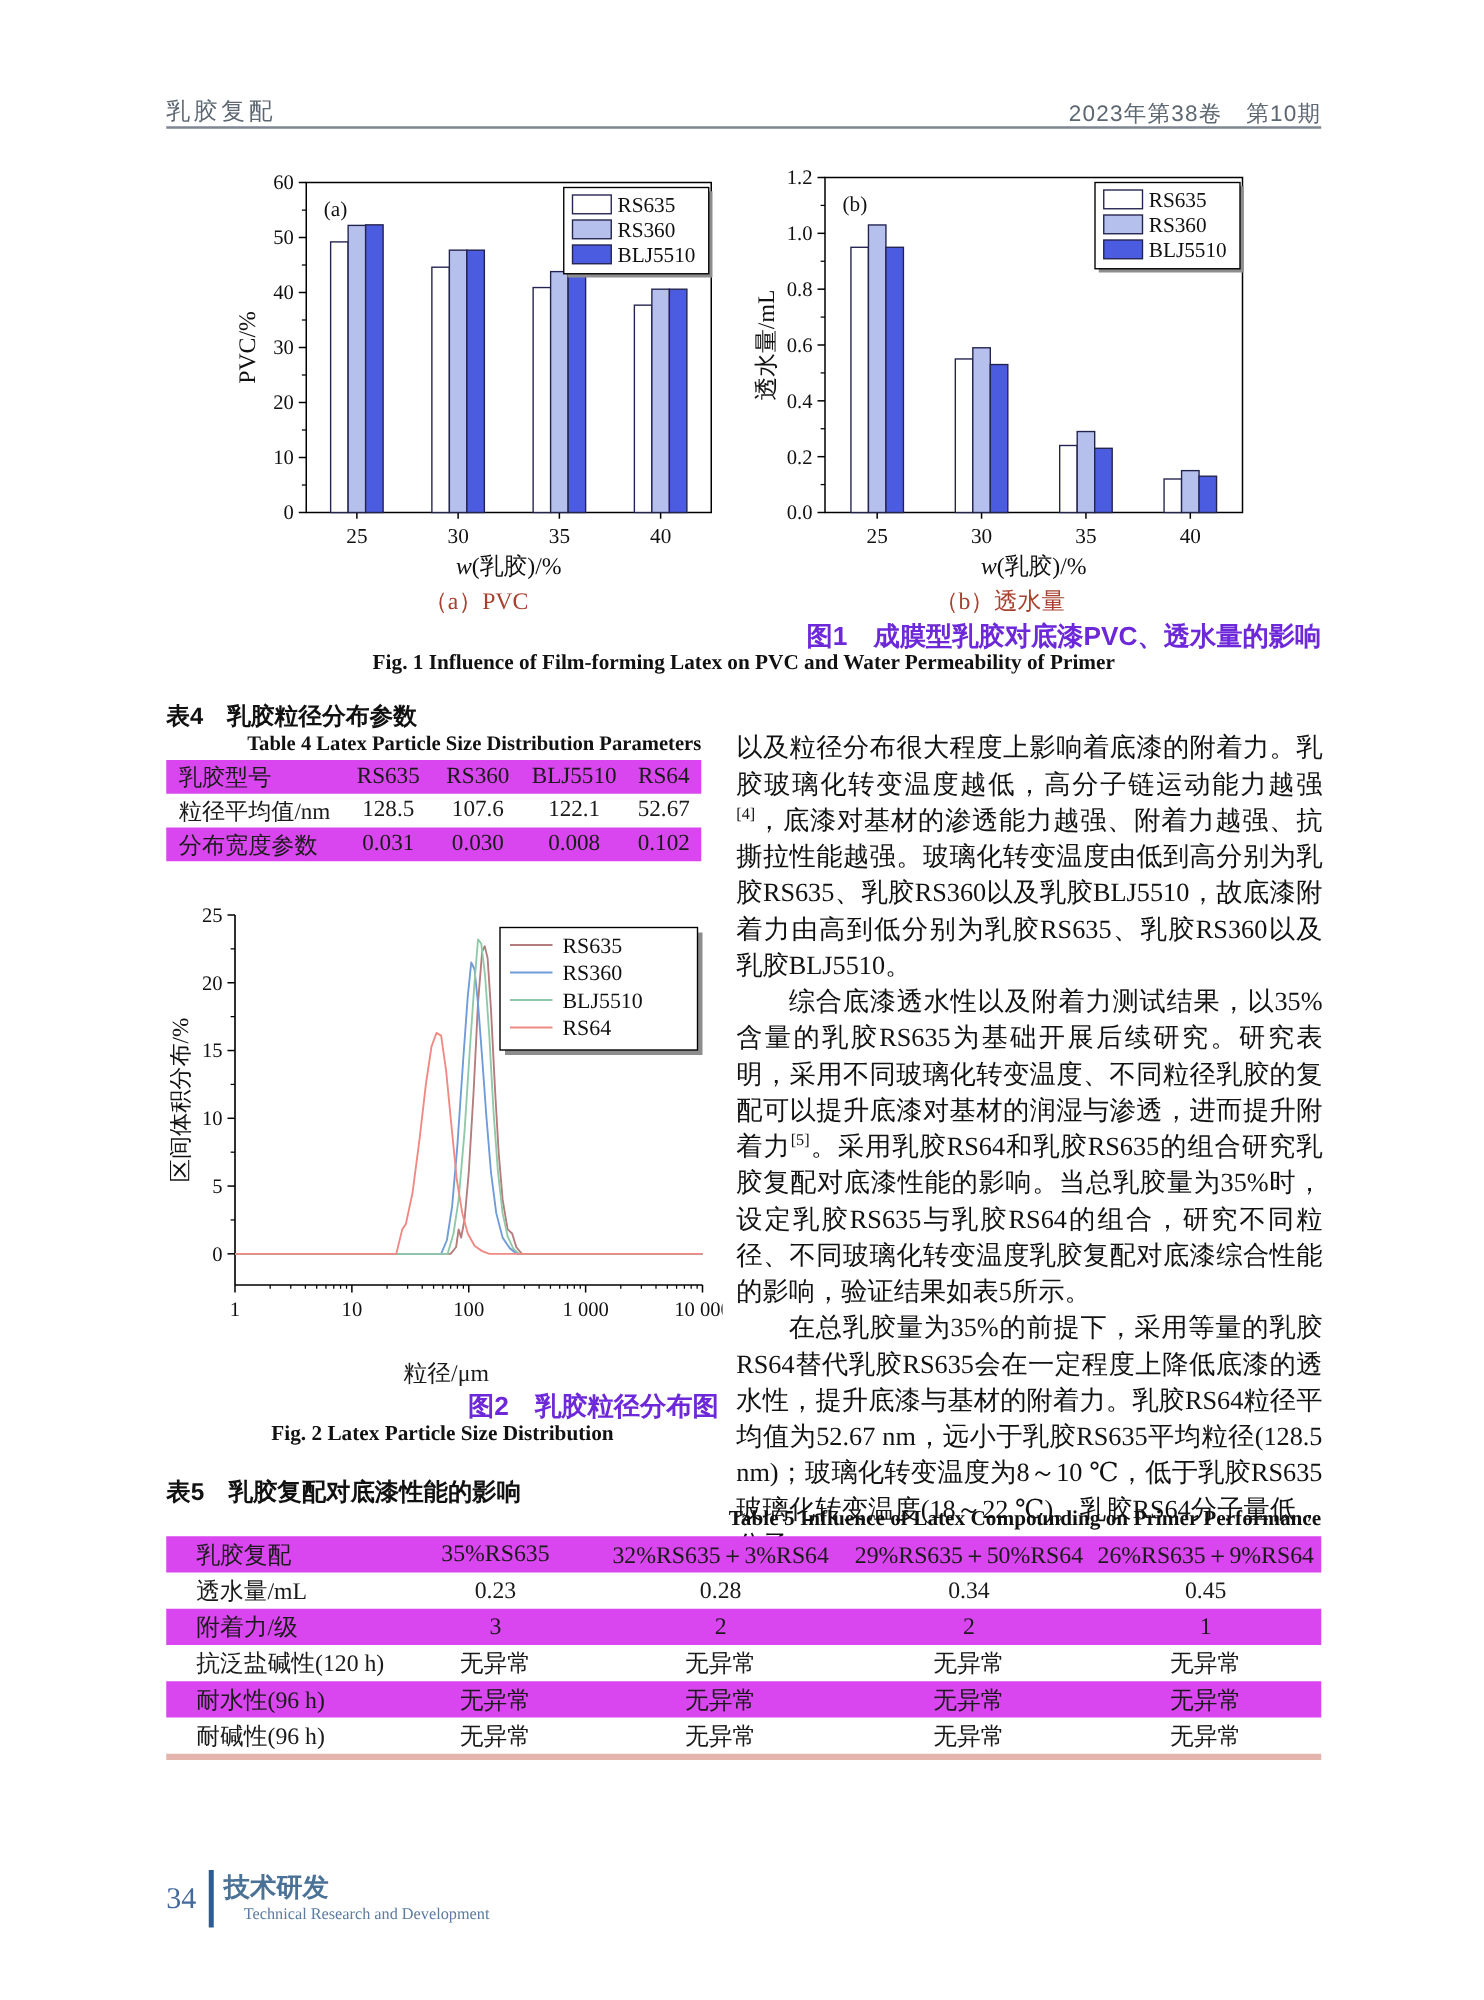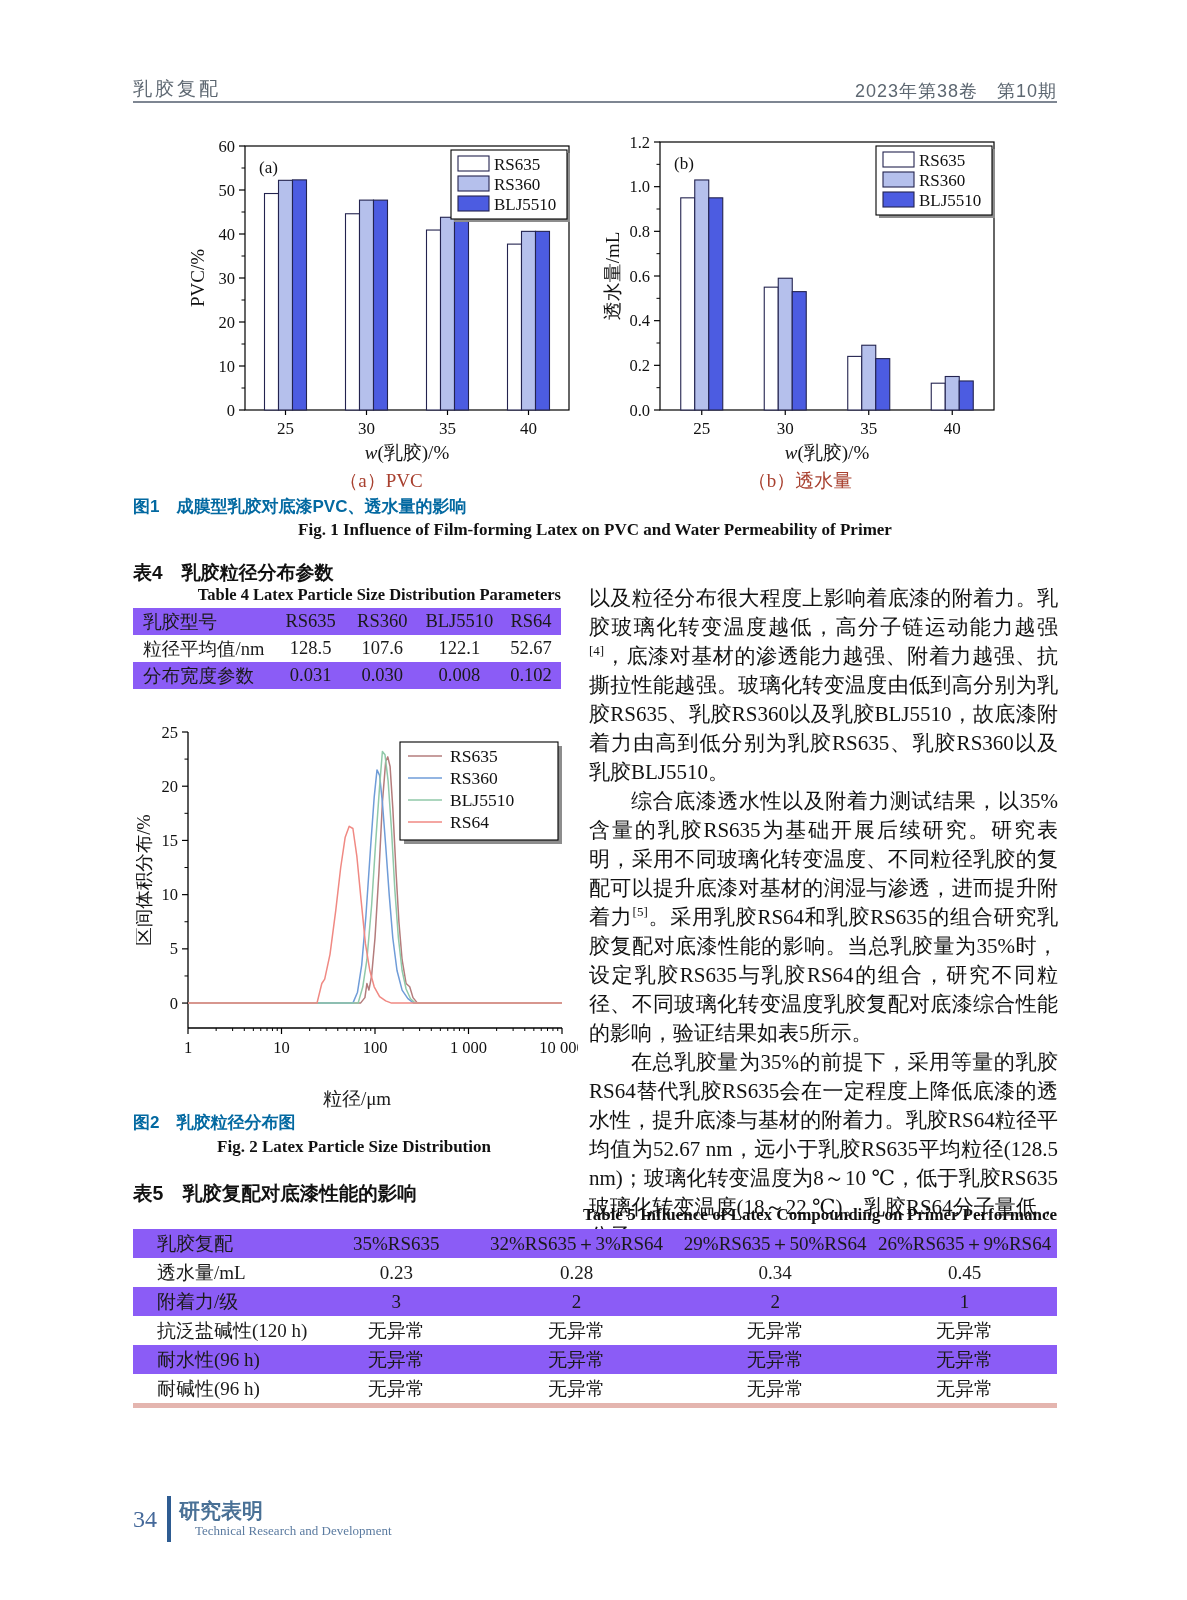--- a/index.html
+++ b/index.html
@@ -5,28 +5,28 @@
   html,body{margin:0;padding:0;background:#ffffff;}
   #page{position:relative;width:1187px;height:1600px;background:#fff;overflow:hidden;
         font-family:"Liberation Serif","DejaVu Serif",serif;color:#1a1a1a;}
   .abs{position:absolute;}
   
   .hdr{font-family:"Liberation Sans","DejaVu Sans",sans-serif;color:#5d6771;font-size:19px;letter-spacing:3px;}
   .hdr-right{font-size:18px;letter-spacing:1px;}
   .hdr-line{height:2px;background:#7e8692;}
   
   .cap-red{color:#a8402f;font-size:19px;text-align:center;}
-  .fig-cn{font-family:"Liberation Sans","DejaVu Sans",sans-serif;font-weight:bold;font-size:17px;text-align:left;color:#0369a1;}
+  .fig-cn{font-family:"Liberation Sans","DejaVu Sans",sans-serif;font-weight:bold;font-size:21px;text-align:right;color:#6d28d9;}
   .fig-en{font-weight:bold;font-size:17px;text-align:center;color:#111;}
   .tbl-cn{font-family:"Liberation Sans","DejaVu Sans",sans-serif;font-weight:bold;font-size:19px;text-align:left;color:#111;}
   .tbl-en{font-weight:bold;font-size:16.5px;text-align:right;color:#111;}
   
   .ptable{display:block;}
   .trow{display:flex;align-items:center;height:27px;}
-  .trow.shaded{background:#8b5cf6;}
+  .trow.shaded{background:#d946ef;}
   .tcell{text-align:center;font-size:18.5px;white-space:nowrap;overflow:visible;}
   .tcell.first{text-align:left;padding-left:10px;box-sizing:border-box;}
   .table5 .trow{height:29px;}
   .table5 .tcell{font-size:19px;}
   .table5 .tcell.first{padding-left:24px;}
   .tbar{height:5px;background:#e4b5af;}
   
   .article{font-size:21px;line-height:29px;text-align:justify;text-justify:inter-ideograph;color:#121212;margin-top:28px;}
   .article p{margin:0;}
   .article p.ind{text-indent:2em;}
@@ -321,18 +321,18 @@
         <div class="tcell" style="width: 21%;">无异常</div>
         <div class="tcell" style="width: 20%;">无异常</div>
       </div>
       <div class="tbar"></div>
     </div>
 
   <div class="abs footer" style="left:133px;top:1496px;">
     <div class="f-page">34</div>
     <div class="f-bar"></div>
     <div>
-      <div class="f-cn">研究表明</div>
+      <div class="f-cn">技术研发</div>
       <div class="f-en">Technical Research and Development</div>
     </div>
   </div>
 
 </div>
 
 </body></html>

